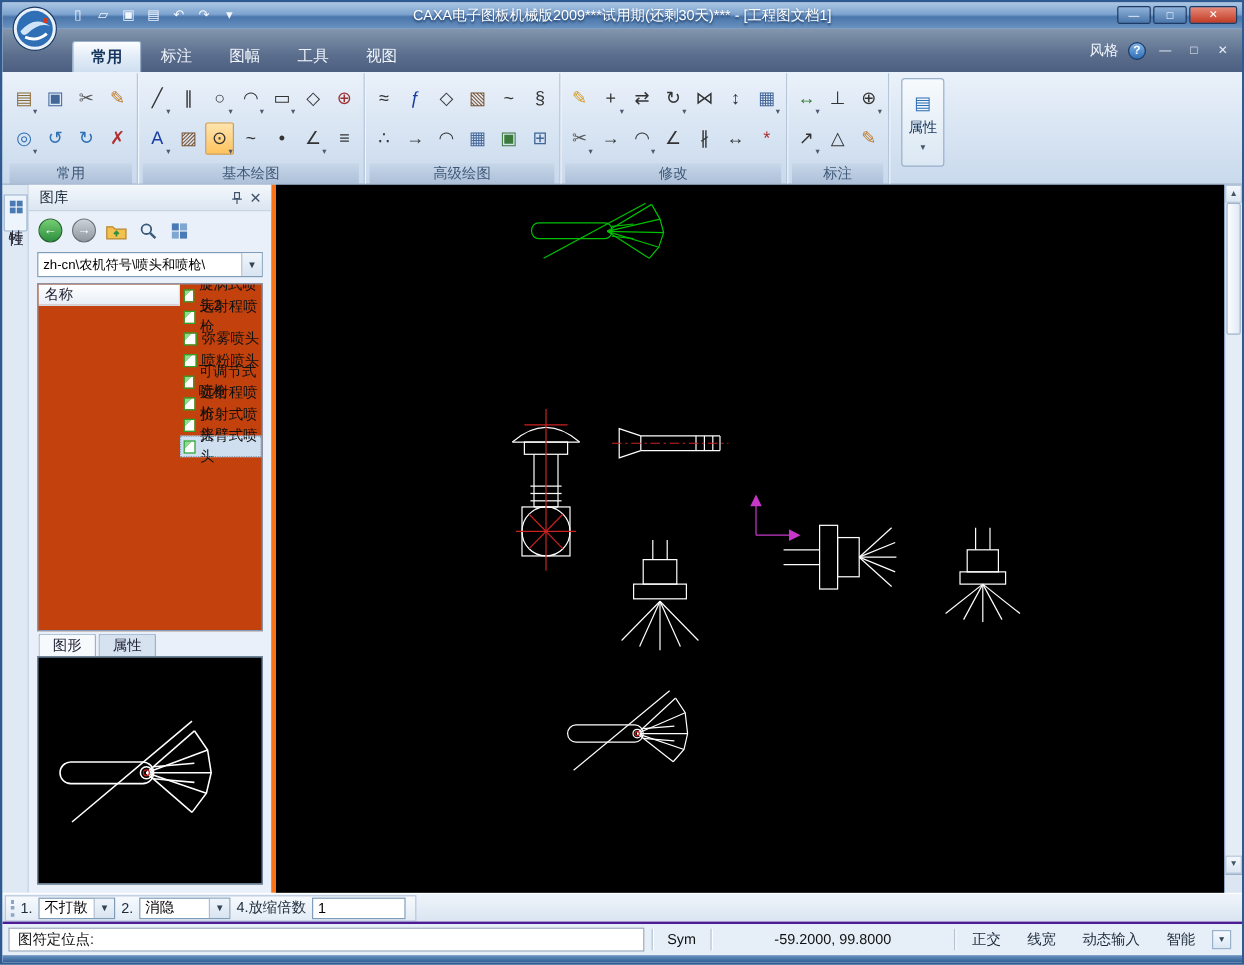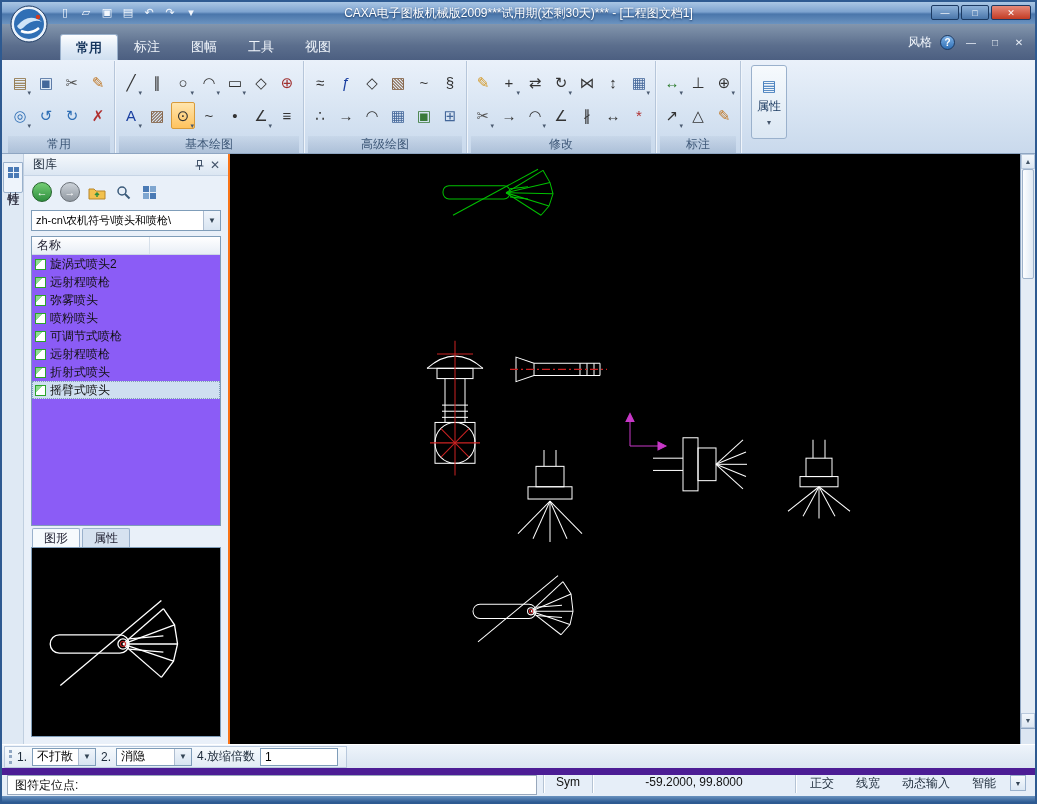--- a/index.html
+++ b/index.html
@@ -57,39 +57,39 @@
   .props-btn .plabel { color:#17365d; font-size:12px; }
   .props-btn .parrow { font-size:8px; color:#44556b; }
 
   
   .main { flex:1 1 auto; display:flex; min-height:0; }
   .left-strip { width:22px; flex:0 0 22px; background:#dfe9f4; border-right:1px solid #c0cfe0; padding-top:8px; }
   .vtab { width:20px; margin-left:1px; padding:4px 0 6px 0; background:#eef4fb; border:1px solid #9ab1cc;
     display:flex; flex-direction:column; align-items:center; gap:4px; border-radius:0 0 2px 2px; }
   .vtab-text { writing-mode:vertical-rl; font-size:12px; color:#223; letter-spacing:2px; }
 
-  .library { width:206px; flex:0 0 206px; background:#e9f0f9; border-right:2px solid #f97316;
+  .library { width:206px; flex:0 0 206px; background:#e9f0f9; border-right:4px solid #f97316;
     display:flex; flex-direction:column; min-height:0; }
   .lib-header { height:22px; flex:0 0 22px; display:flex; align-items:center; padding:0 5px 0 9px;
     background:linear-gradient(#f4f8fc,#dbe6f2); border-bottom:1px solid #c6d4e5; color:#1c2a3a; }
   .lib-title { flex:1; }
   .lib-hbtn { width:16px; height:16px; display:flex; align-items:center; justify-content:center; color:#44556b; }
   .lib-toolbar { height:32px; flex:0 0 32px; display:flex; align-items:center; gap:8px; padding:0 8px; }
   .circle-btn { width:20px; height:20px; border-radius:50%; display:flex; align-items:center; justify-content:center;
     color:#fff; font-size:11px; font-weight:bold; border:1px solid #25632d; }
   .circle-btn.back { background:linear-gradient(#74ce74,#2e8f3e); }
   .circle-btn.fwd  { background:linear-gradient(#ccd2d9,#8f979f); border-color:#6a7077; }
   .tool-ic { width:18px; height:18px; display:flex; align-items:center; justify-content:center; }
   .lib-combo { margin:2px 7px 5px 7px; height:21px; flex:0 0 21px; border:1px solid #7f9db9; background:#fff;
     display:flex; align-items:center; font-size:11px; }
   .lib-combo .ctxt { flex:1; padding:0 4px; white-space:nowrap; overflow:hidden; }
   .combo-btn { width:17px; align-self:stretch; background:linear-gradient(#f0f5fb,#d8e4f1);
     border-left:1px solid #aebdd0; display:flex; align-items:center; justify-content:center; font-size:8px; color:#345; }
-  .lib-list { margin:0 7px; flex:1 1 auto; border:1px solid #7f9db9; background:#8b5cf6;
-    display:flex; flex-direction:column; overflow:hidden; min-height:0; }
+  .lib-list { margin:0 7px; flex:1 1 auto; border:1px solid #7f9db9; background:#c2410c;
+    display:flex; flex-direction:row; overflow:hidden; min-height:0; }
   .list-header { height:18px; flex:0 0 18px; background:linear-gradient(#ffffff,#e8eef6);
     border-bottom:1px solid #cdd8e4; display:flex; align-items:center; color:#223; }
   .list-header .hcell { width:118px; padding-left:5px; border-right:1px solid #d7e0ea; height:100%; display:flex; align-items:center; }
   .lib-item { height:18px; flex:0 0 18px; display:flex; align-items:center; gap:4px; padding-left:3px; color:#111; }
   .lib-item.selected { background:#cfdff0; outline:1px dotted #7f9db9; outline-offset:-1px; }
   .lib-ic { width:11px; height:11px; border:1px solid #2aa52a; background:linear-gradient(135deg,#8fdc8f 0 35%,#ffffff 35%); }
   .lib-tabs { height:21px; flex:0 0 21px; display:flex; padding:2px 0 0 8px; gap:2px; }
   .lib-tab { padding:0 11px; border:1px solid #9ab1cc; border-bottom:none; background:#d6e2f0;
     display:flex; align-items:center; border-radius:2px 2px 0 0; color:#223; }
   .lib-tab.active { background:#f6fafd; }
@@ -120,22 +120,22 @@
     border-top:1px solid #fff; display:flex; align-items:center; padding-left:2px; }
   .opt-toolbar { height:22px; display:flex; align-items:center; gap:5px; padding:0 8px 0 4px;
     border:1px solid #b9c9dd; background:linear-gradient(#f6fafd,#e2ebf5); }
   .grip { width:3px; height:14px; border-left:3px dotted #8fa6c2; }
   .opt-label { color:#1c2a3a; }
   .opt-combo { height:18px; background:#fff; border:1px solid #7f9db9; display:flex; align-items:center; }
   .opt-combo .ctxt { padding:0 4px; flex:1; }
   .opt-input { width:78px; height:18px; background:#fff; border:1px solid #7f9db9; display:flex; align-items:center; padding:0 4px; }
 
   
-  .statusbar { height:28px; flex:0 0 28px; background:#e6eef8; border-top:7px solid #4c1d95;
-    display:flex; gap:6px; padding:0 5px; }
+  .statusbar { height:28px; flex:0 0 28px; background:#e6eef8; border-top:2px solid #4c1d95;
+    display:flex; align-items:center; gap:6px; padding:0 5px; }
   .sb-field { height:20px; background:#fff; border:1px solid #98a8bc; display:flex; align-items:center; padding:0 7px; }
   .sb-prompt { flex:1; color:#111; }
   .sb-sep { width:1px; height:18px; background:#b5c3d4; box-shadow:1px 0 0 #fff; }
   .sb-plain { color:#111; padding:0 6px; }
   .sb-coords { width:190px; text-align:center; }
   .sb-toggle { color:#1c2a3a; padding:0 8px; }
   .sb-dd { width:16px; height:16px; border:1px solid #9ab1cc; background:linear-gradient(#f6fafd,#dbe7f3);
     display:flex; align-items:center; justify-content:center; font-size:7px; color:#345; margin-right:4px; }
 
   .bottom-strip { height:6px; flex:0 0 6px; background:linear-gradient(#6b93c0,#2f5d95); }

